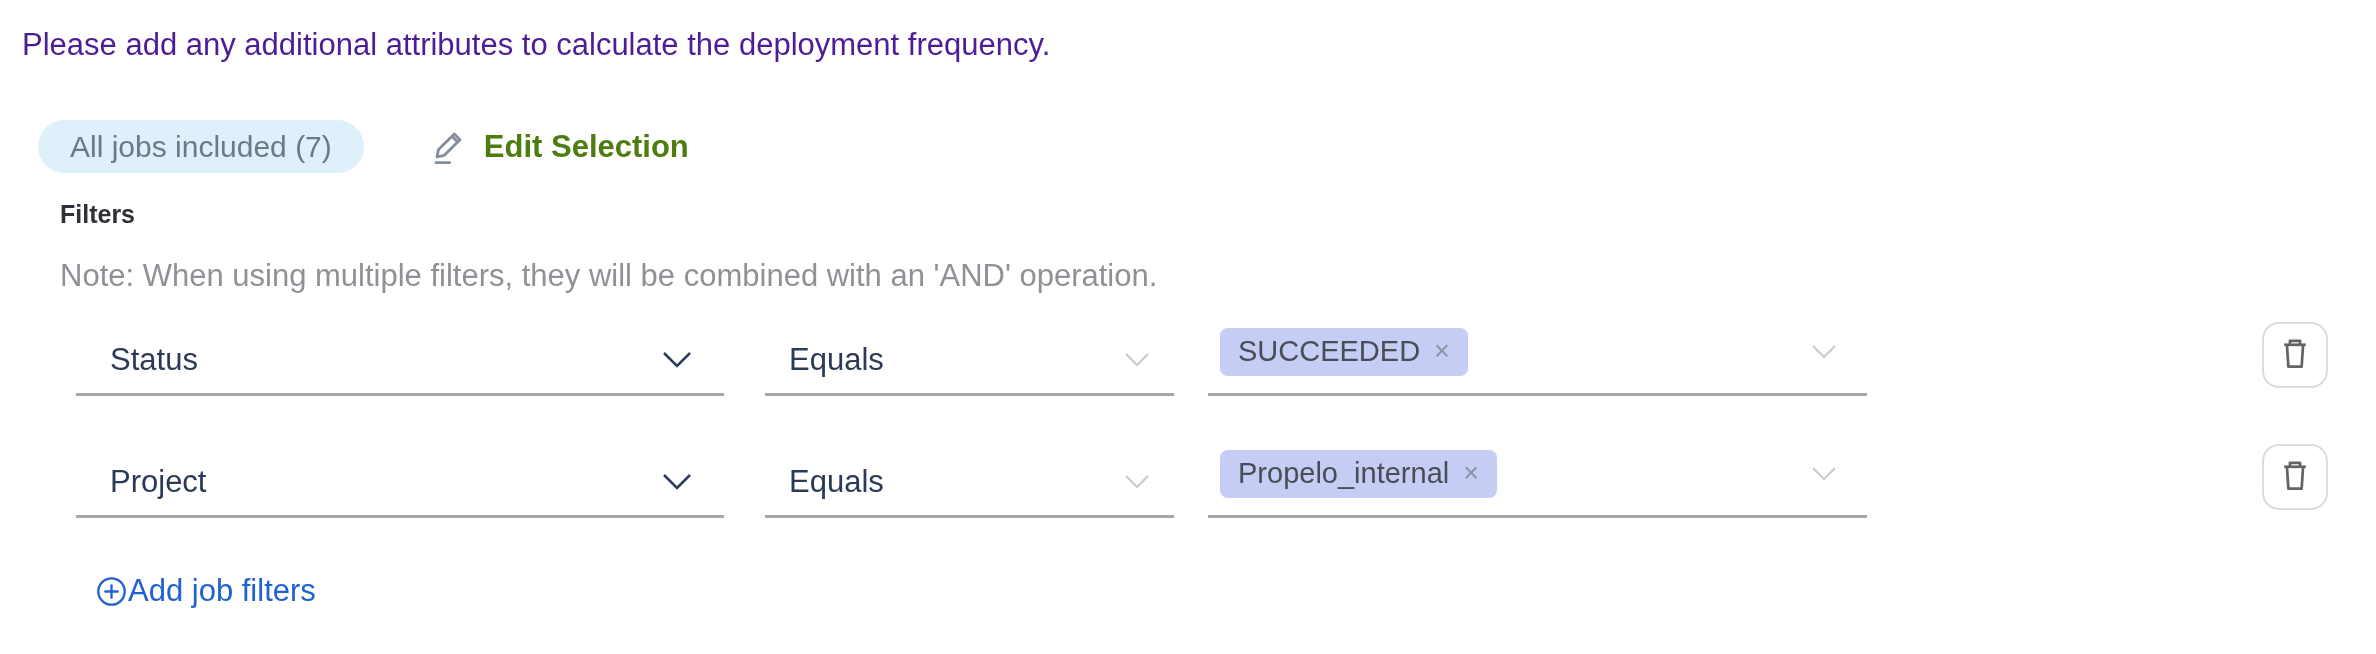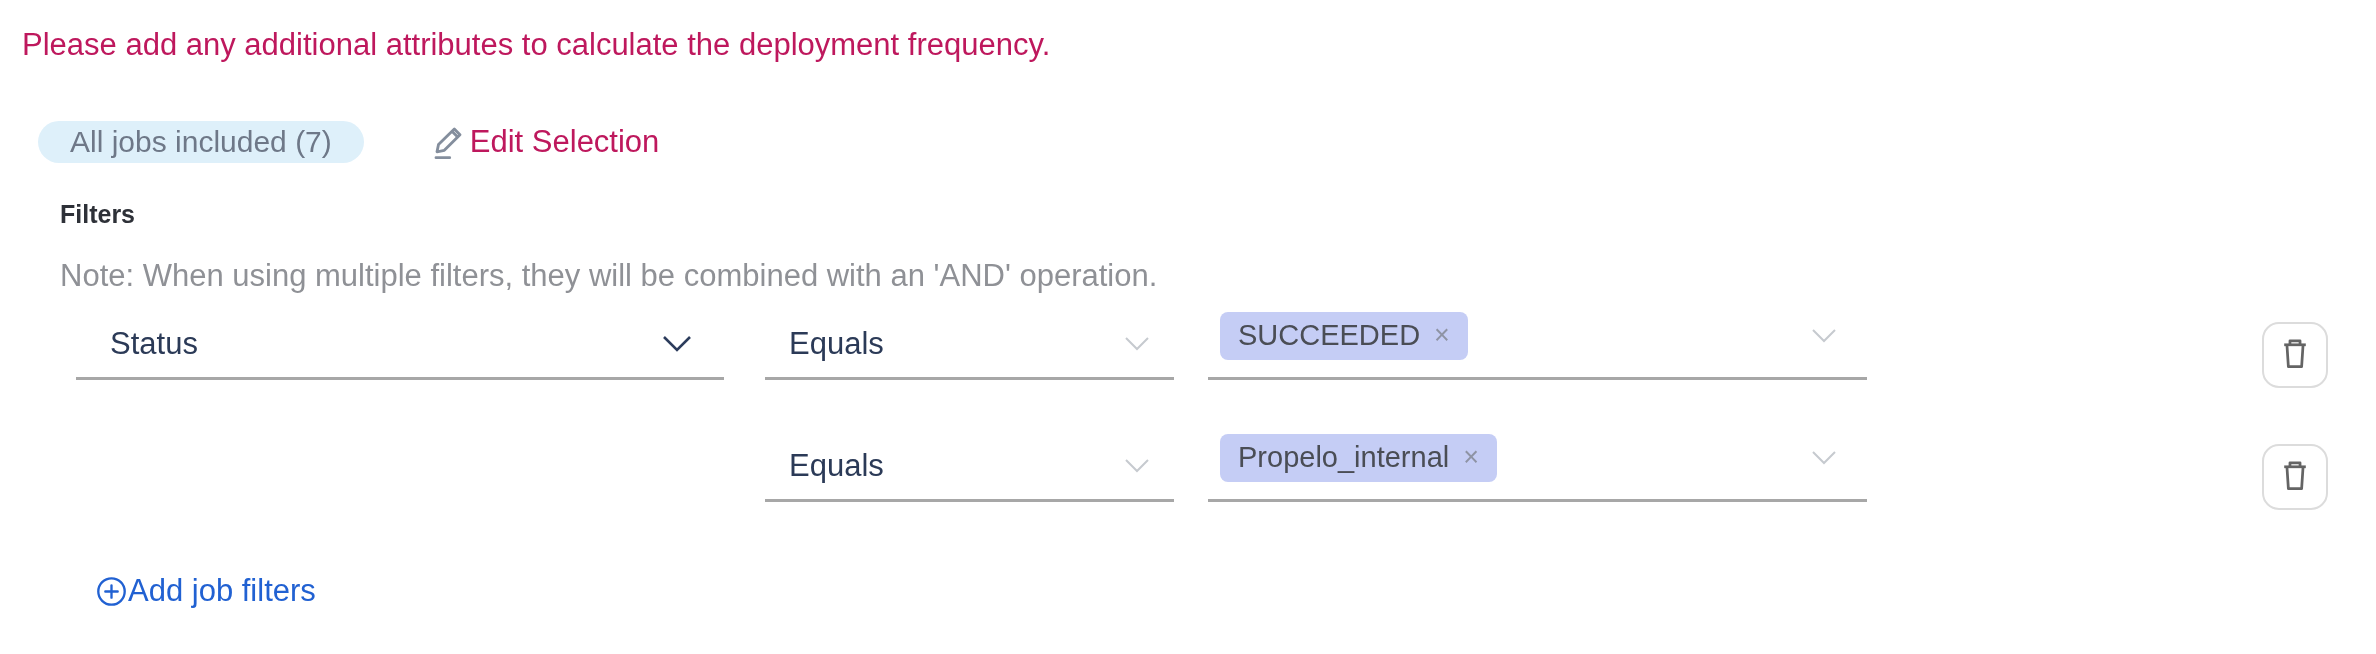--- a/index.html
+++ b/index.html
@@ -6,55 +6,55 @@
   html, body { background: #ffffff; }
   body {
     width: 2376px; height: 654px;
     position: relative;
     font-family: "Liberation Sans", sans-serif;
     overflow: hidden;
   }
 
   .instruction {
     position: absolute; left: 22px; top: 26px;
-    font-size: 31px; line-height: 38px; color: #be185d;
+    font-size: 31px; line-height: 38px; color: #4c1d95;
   }
 
   .selection-row {
     position: absolute; left: 38px; top: 120px;
     display: flex; align-items: center; gap: 66px;
   }
   .jobs-badge {
     display: inline-flex; align-items: center;
-    height: 42px; padding: 0 32px;
+    height: 53px; padding: 0 32px;
     border-radius: 27px; background: #def0fa;
     color: #6e7888; font-size: 30px; white-space: nowrap;
   }
   .edit-btn {
-    display: inline-flex; align-items: center; 
-    color: #be185d; font-size: 31px; font-weight: normal;
+    display: inline-flex; align-items: center; gap: 14px;
+    color: #4d7c0f; font-size: 31px; font-weight: bold;
     cursor: pointer; white-space: nowrap;
   }
   .edit-btn svg { display: block; }
 
   .filters-heading {
     position: absolute; left: 60px; top: 200px;
     font-size: 25px; font-weight: bold; color: #2e3138;
   }
   .filters-note {
     position: absolute; left: 60px; top: 258px;
     font-size: 31px; color: #8f9196;
   }
 
   .filter-row { position: absolute; left: 0; width: 2376px; height: 70px; }
   .row-1 { top: 310px; }
   .row-2 { top: 432px; }
 
   .field {
-    position: absolute; top: 0; height: 70px;
+    position: absolute; top: 16px; height: 70px;
     border-bottom: 3px solid #a7a7a7;
     display: flex; align-items: center;
     cursor: pointer; background: #fff;
   }
   .f-attr { left: 76px;   width: 648px; padding: 0 32px 0 34px; }
   .f-op   { left: 765px;  width: 409px; padding: 0 24px; }
   .f-val  { left: 1208px; width: 659px; padding: 0 30px 16px 12px; }
 
   .field-label { font-size: 31px; color: #2b3a57; white-space: nowrap; }
   .chevron { margin-left: auto; display: flex; align-items: center; }
@@ -139,20 +139,28 @@
       <svg width="32" height="36" viewBox="0 0 22 25" fill="none" stroke="#646464" stroke-width="1.9" stroke-linejoin="round">
         <path d="M3.5 6.8h15"></path>
         <path d="M7.5 6.8V4h7v2.8"></path>
         <path d="M5.4 6.8l1 15.2h9.2l1-15.2"></path>
       </svg>
     </span>
   </div>
 </div>
 
 <div class="filter-row row-2">
+  <div class="field f-attr">
+    <span class="field-label">Project</span>
+    <span class="chevron chev-dark">
+      <svg width="30" height="18" viewBox="0 0 30 18" fill="none" stroke="currentColor" stroke-width="2.6">
+          <polyline points="2,2 15,15 28,2"></polyline>
+        </svg>
+    </span>
+  </div>
   <div class="field f-op">
     <span class="field-label">Equals</span>
     <span class="chevron chev-light">
       <svg width="26" height="16" viewBox="0 0 26 16" fill="none" stroke="currentColor" stroke-width="2">
           <polyline points="2,2 13,13 24,2"></polyline>
         </svg>
     </span>
   </div>
   <div class="field f-val">
     <span class="tag">

